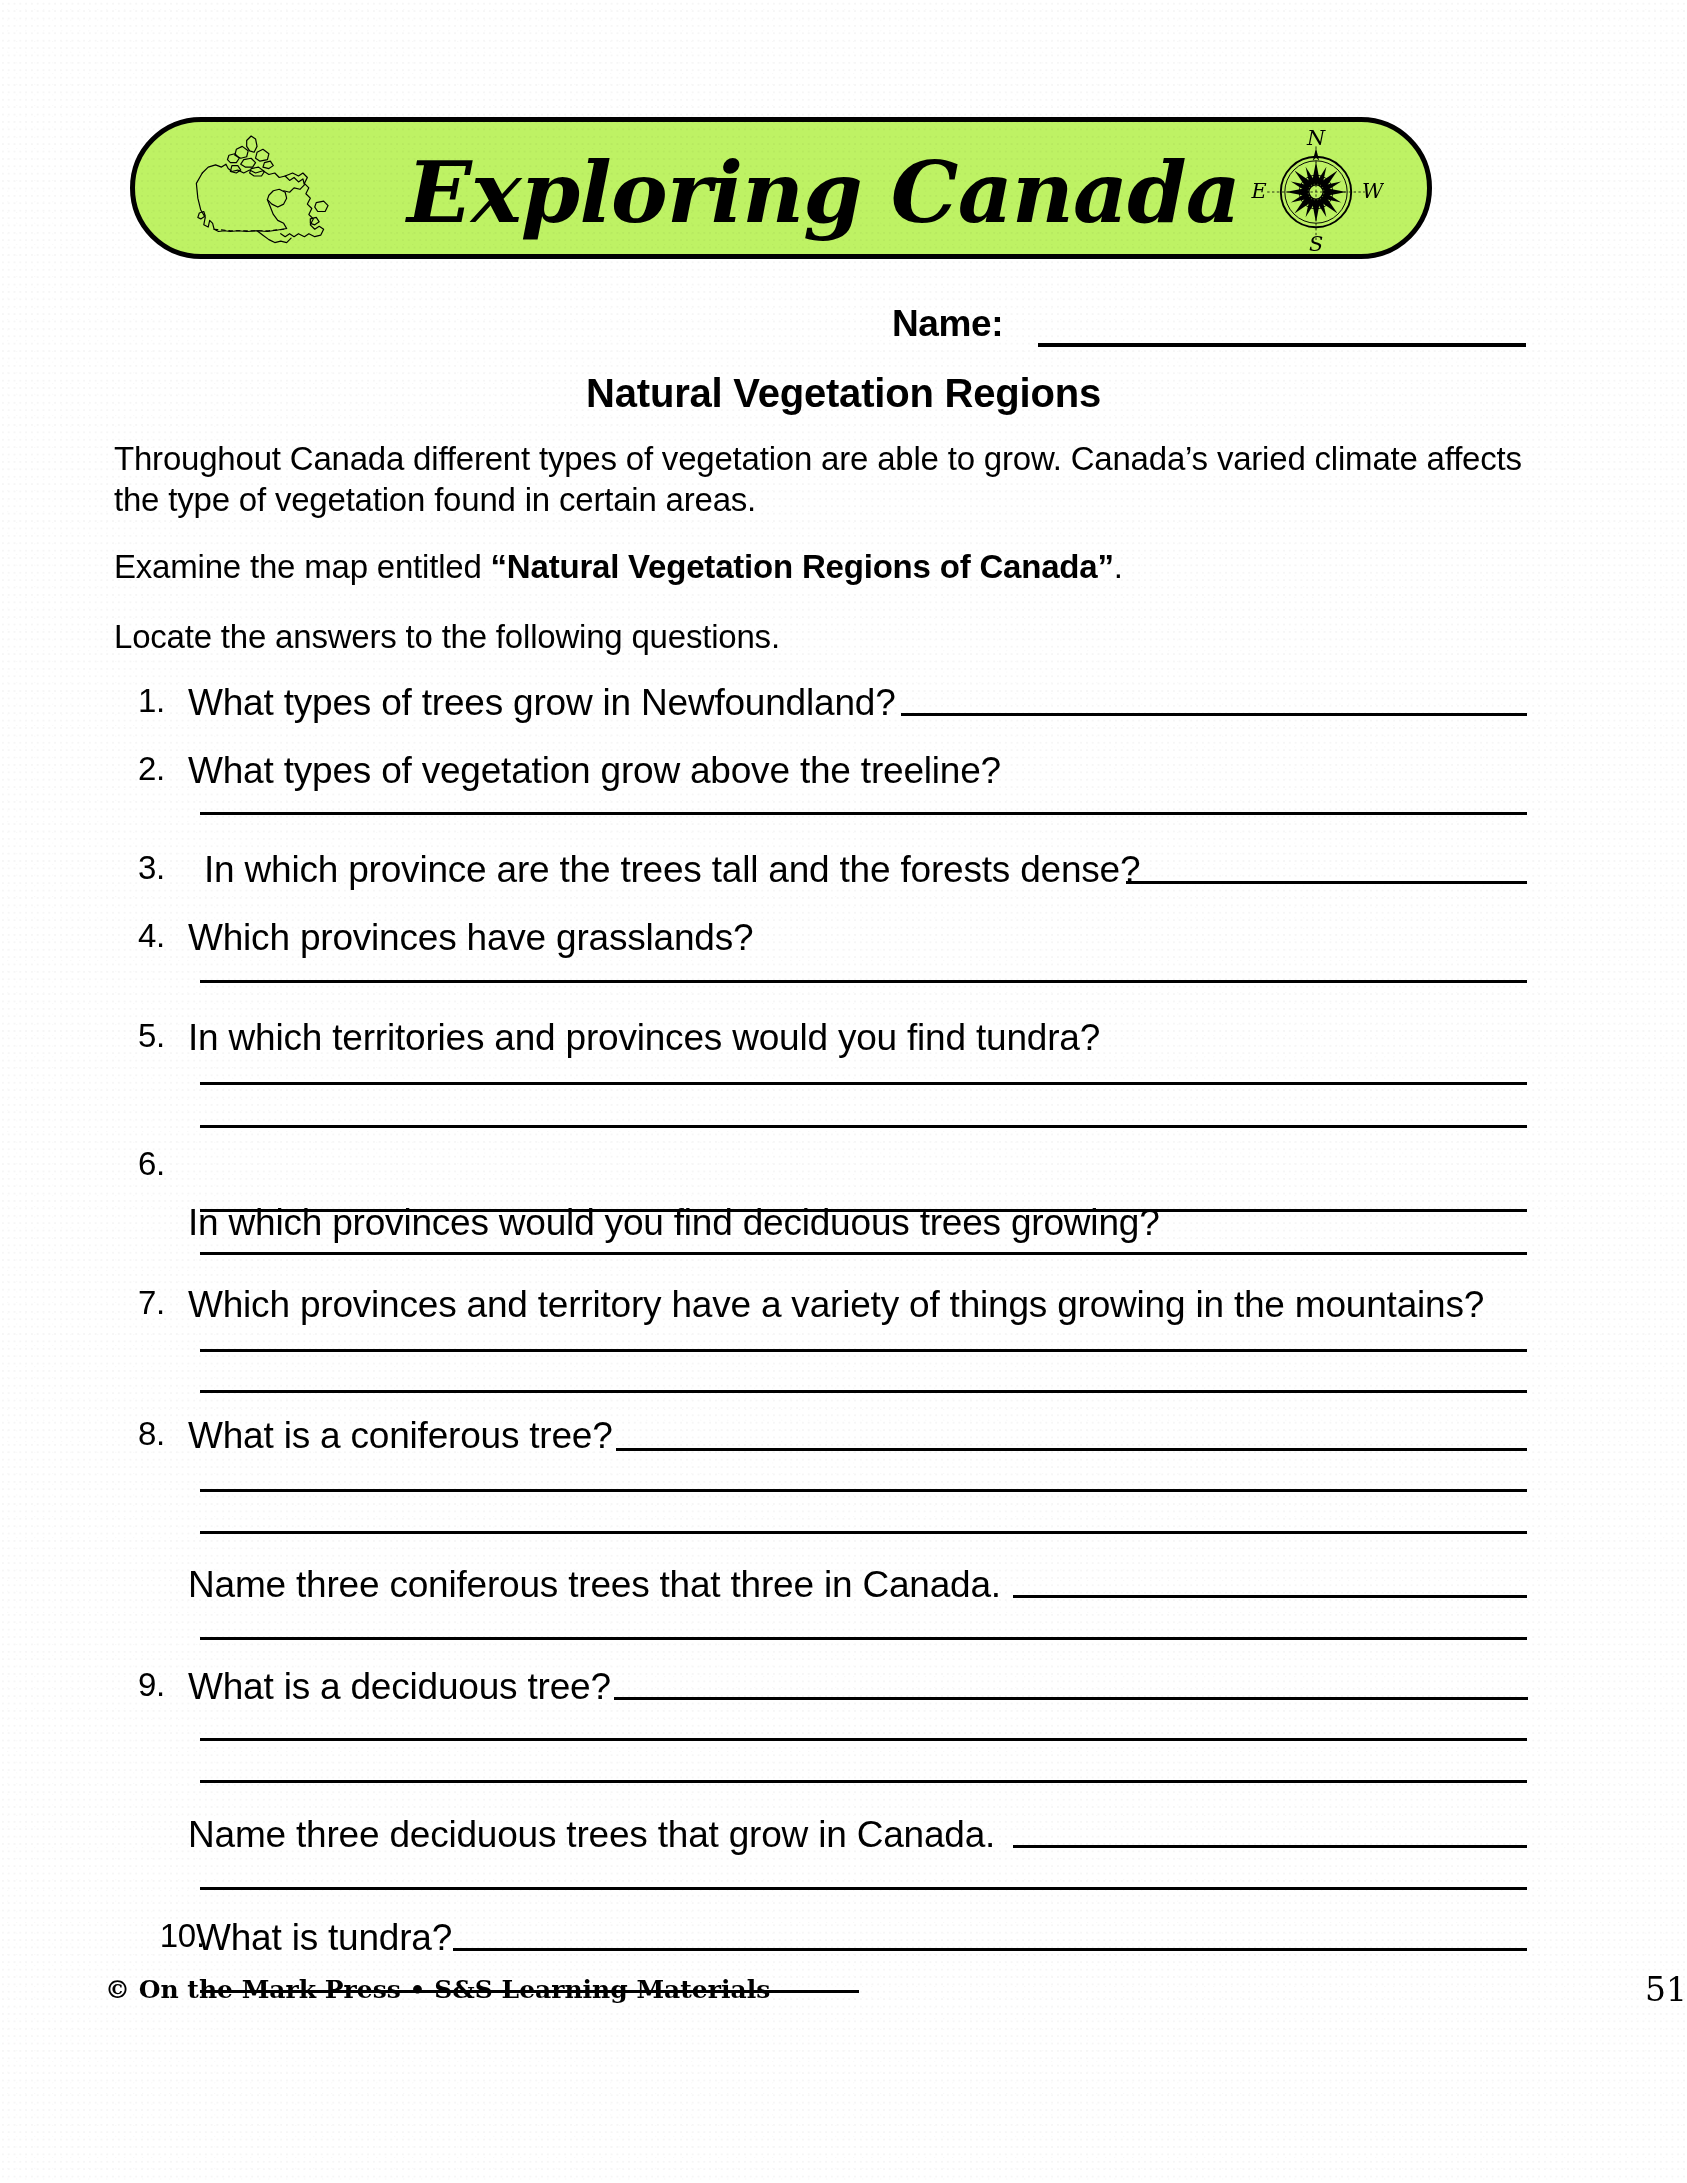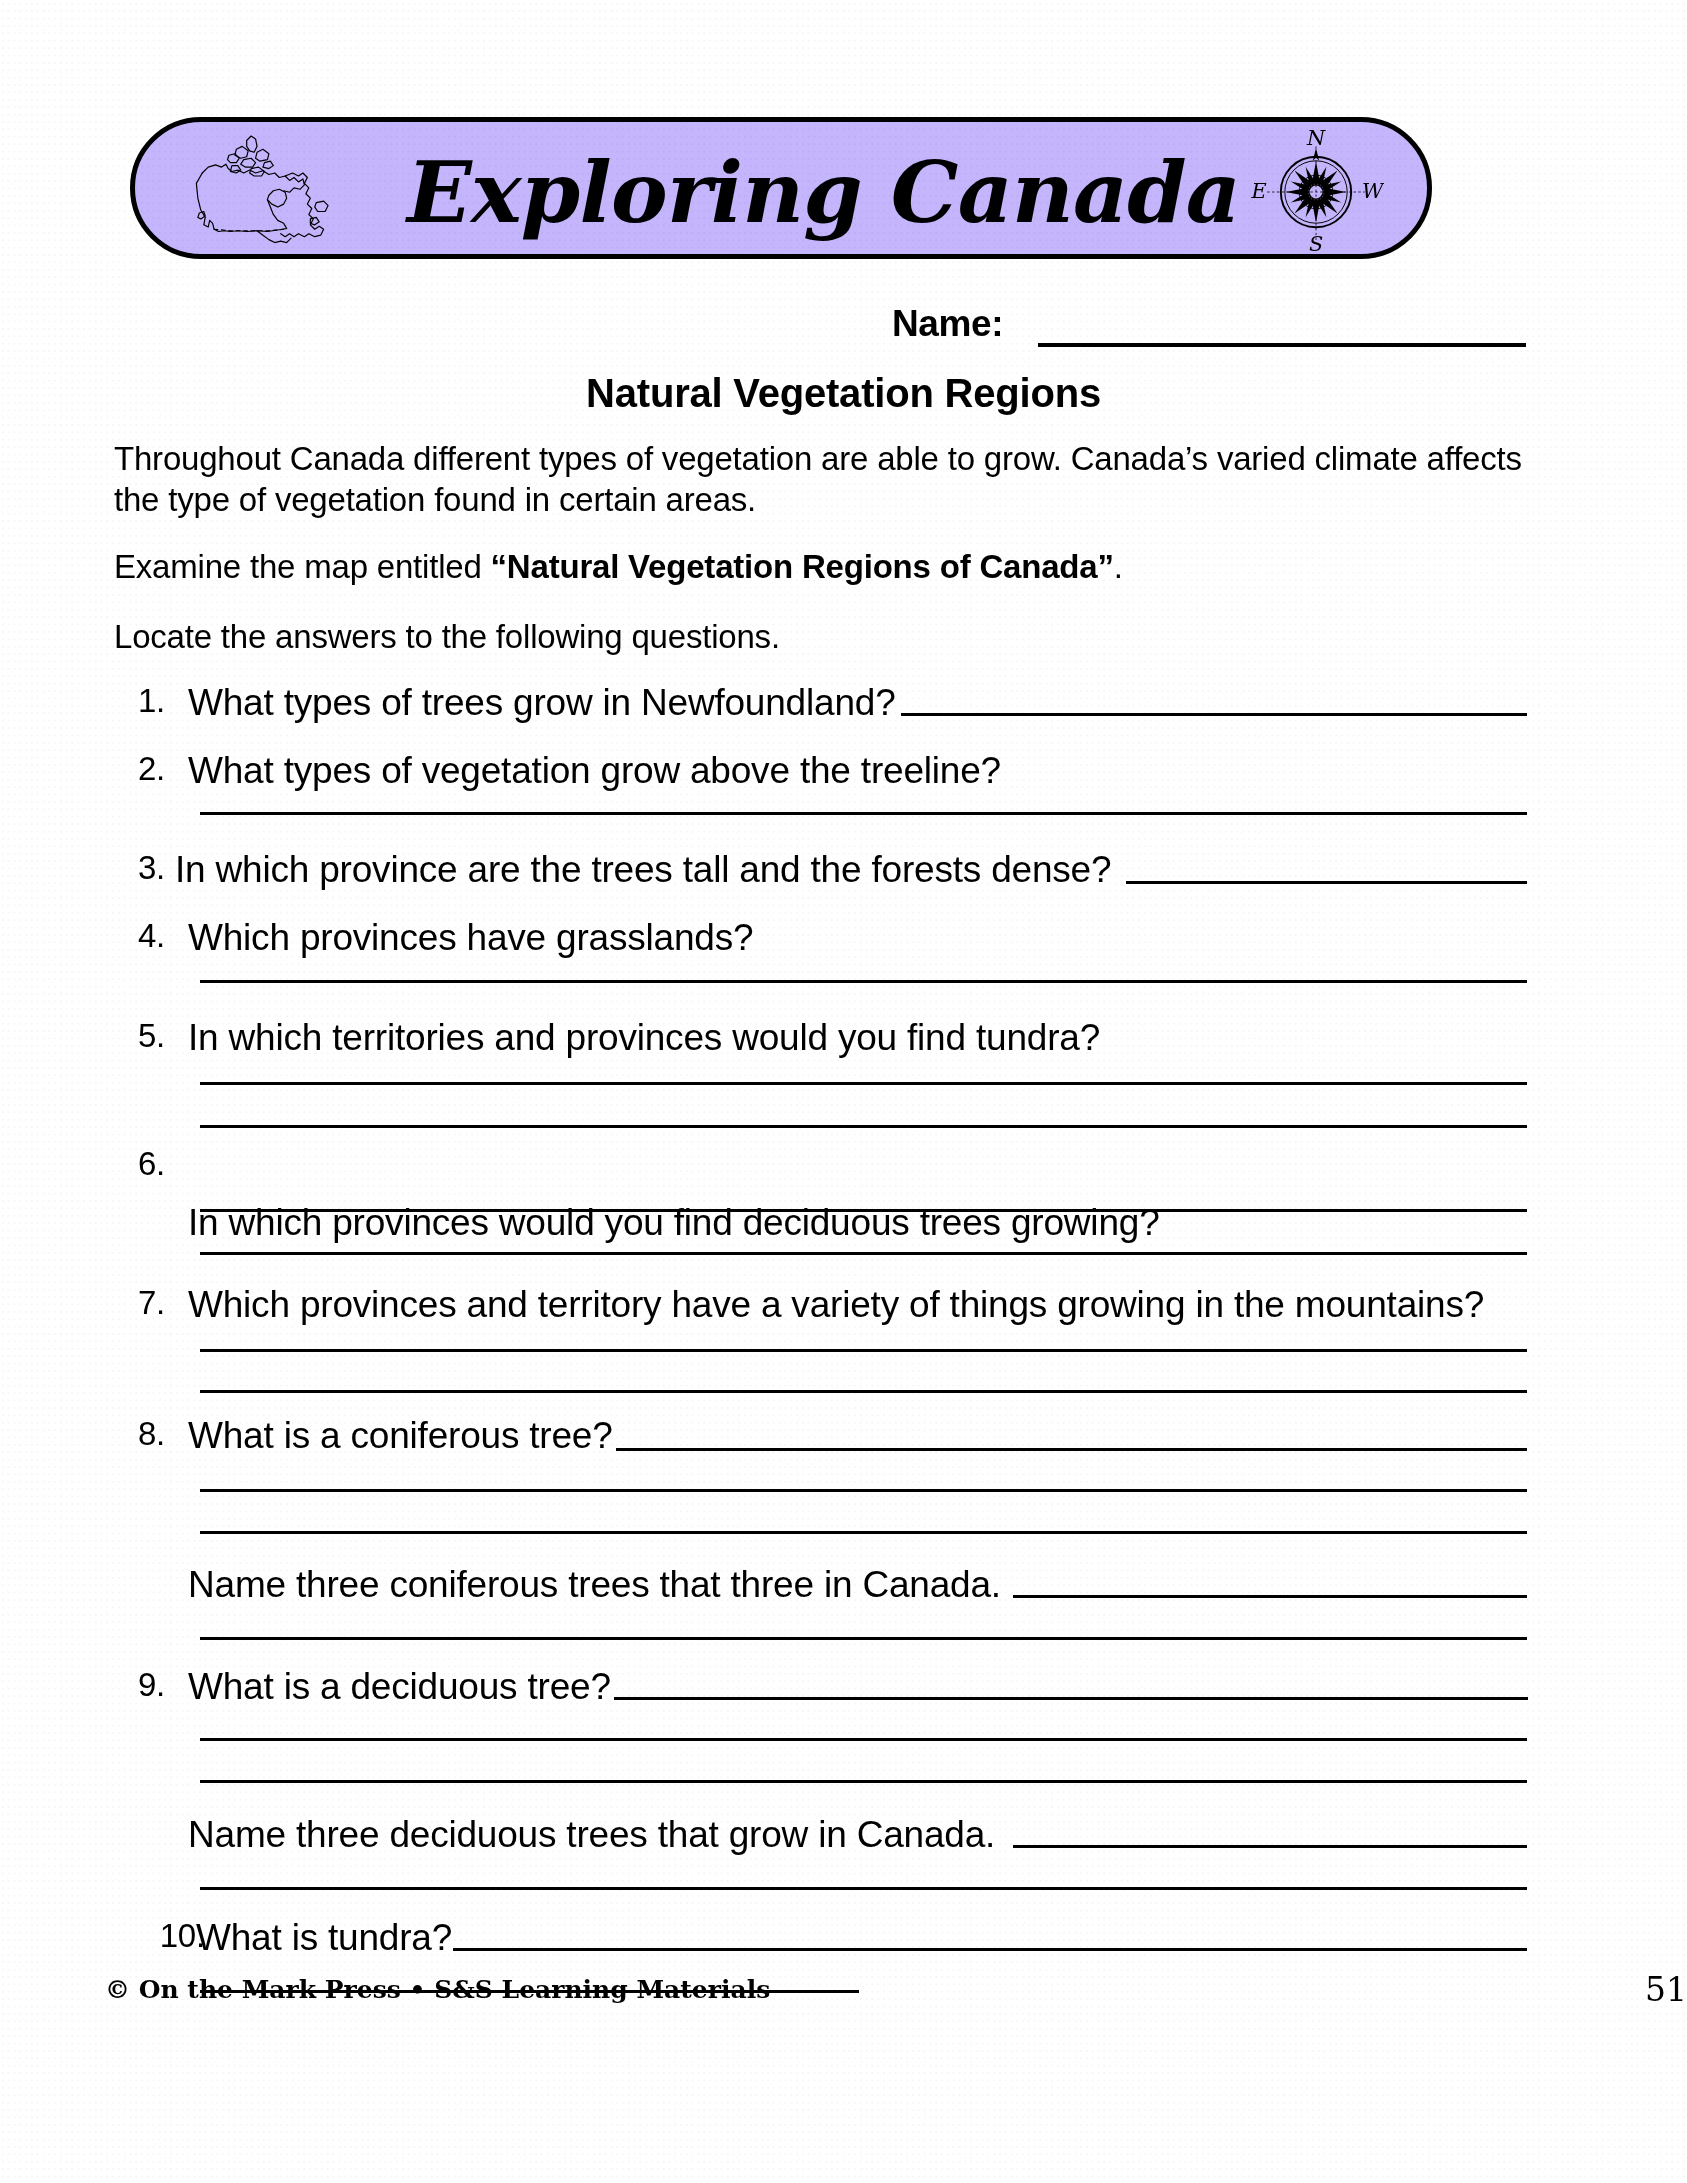--- a/index.html
+++ b/index.html
@@ -26,21 +26,21 @@
 
   
   .banner {
     position: absolute;
     left: 130px;
     top: 117px;
     width: 1302px;
     height: 142px;
     border: 5.8px solid #000;
     border-radius: 71px / 71px;
-    background: #c4b5fd;
+    background: #bef264;
     box-sizing: border-box;
   }
   .banner-map {
     position: absolute;
     left: 51px;
     top: 6.6px;
     width: 148px;
     height: 128px;
   }
   .banner-title {
@@ -277,21 +277,21 @@
   </div>
 
   <div>
     <span class="q-num" style="left:114px; top:750px; width:51px;">2.</span>
     <span class="q-text" style="left:188px; top:750px;">What types of vegetation grow above the treeline?</span>
     <span class="rule" style="left:200px; top:812px; width:1327px;"></span>
   </div>
 
   <div>
     <span class="q-num" style="left:114px; top:849px; width:51px;">3.</span>
-    <span class="q-text" style="left:175px; top:849px;">In which province are the trees tall and the forests dense?</span>
+    <span class="q-text" style="left:204px; top:849px;">In which province are the trees tall and the forests dense?</span>
     <span class="rule" style="left:1126px; top:881px; width:401px;"></span>
   </div>
 
   <div>
     <span class="q-num" style="left:114px; top:917px; width:51px;">4.</span>
     <span class="q-text" style="left:188px; top:917px;">Which provinces have grasslands?</span>
     <span class="rule" style="left:200px; top:980px; width:1327px;"></span>
   </div>
 
   <div>

